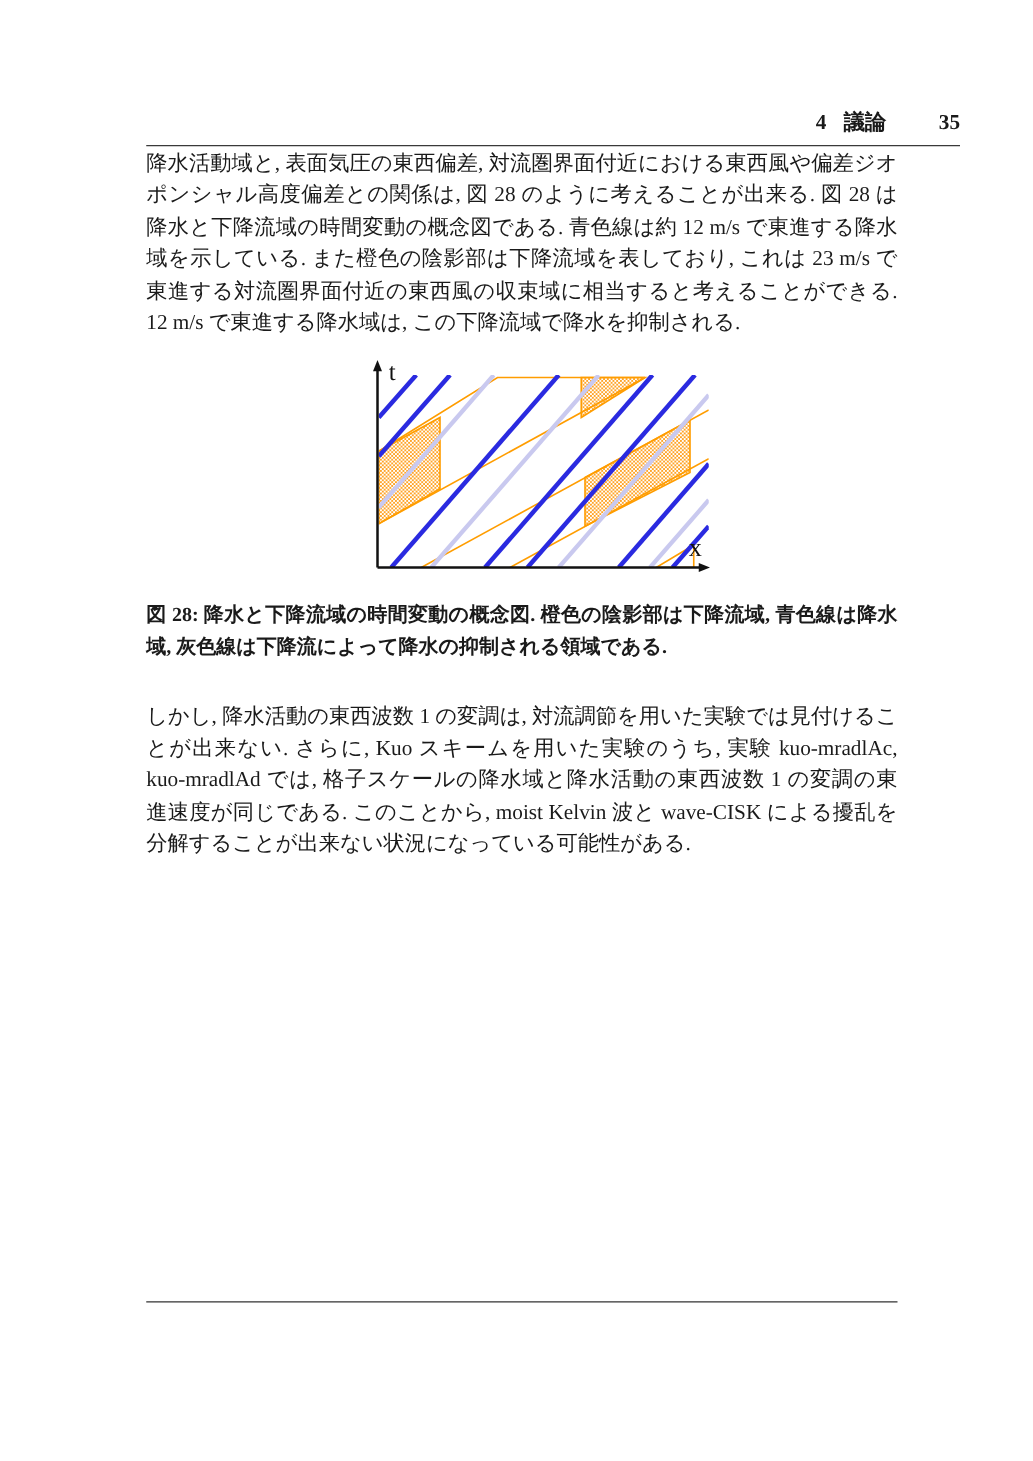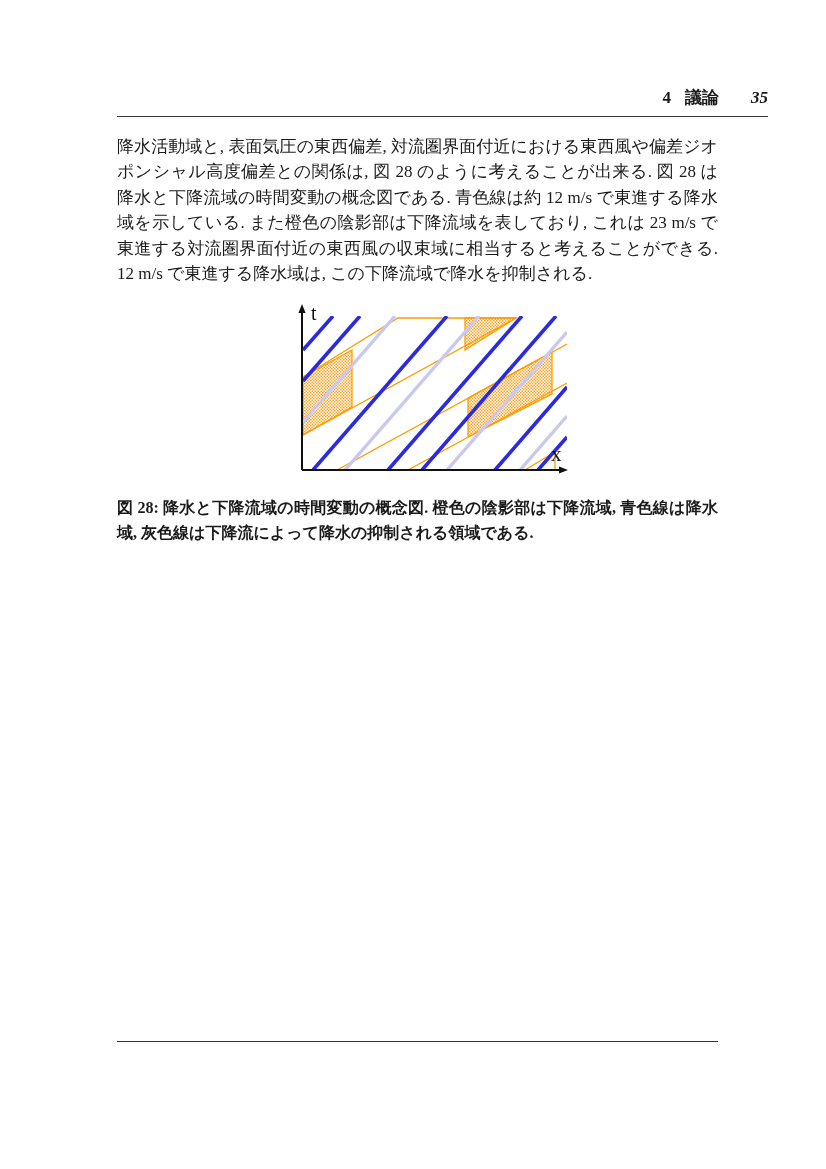--- a/index.html
+++ b/index.html
@@ -18,24 +18,24 @@
     width:651px;
     display:flex;
     justify-content:flex-end;
     align-items:baseline;
     font-size:17px;
     font-weight:bold;
     padding-bottom:7px;
     border-bottom:1px solid #3a3a3a;
   }
   .running-head .sec-num{margin-right:14px;}
-  .running-head .pageno{margin-left:32px;font-style:italic;}
+  .running-head .pageno{margin-left:42px;}
   .body-col{
     position:absolute;
-    left:117px;top:134px;
+    left:117px;top:118px;
     width:601px;
   }
   .para{
     margin:0;
     font-size:17px;
     line-height:25.4px;
     text-align:justify;
   }
   .para+.para{margin-top:13px;}
   .figure-wrap{
@@ -126,19 +126,20 @@
         </g>
         <polygon points="273,168 264,164.4 264,171.6" fill="#111"></polygon>
 
         <text class="axis-label" x="16" y="18" font-size="20">t</text>
         <text class="axis-label" x="256" y="159" font-size="21">x</text>
       </svg>
     </div>
 
     <div class="fig-caption">図 28: 降水と下降流域の時間変動の概念図. 橙色の陰影部は下降流域, 青色線は降水域, 灰色線は下降流によって降水の抑制される領域である.</div>
 
+    <p class="para after-caption">しかし, 降水活動の東西波数 1 の変調は, 対流調節を用いた実験では見付けることが出来ない. さらに, Kuo スキームを用いた実験のうち, 実験 kuo-mradlAc, kuo-mradlAd では, 格子スケールの降水域と降水活動の東西波数 1 の変調の東進速度が同じである. このことから, moist Kelvin 波と wave-CISK による擾乱を分解することが出来ない状況になっている可能性がある.</p>
 
 
   </div>
 
   <div class="bottom-rule"></div>
 
 </div>
 
 </body></html>

